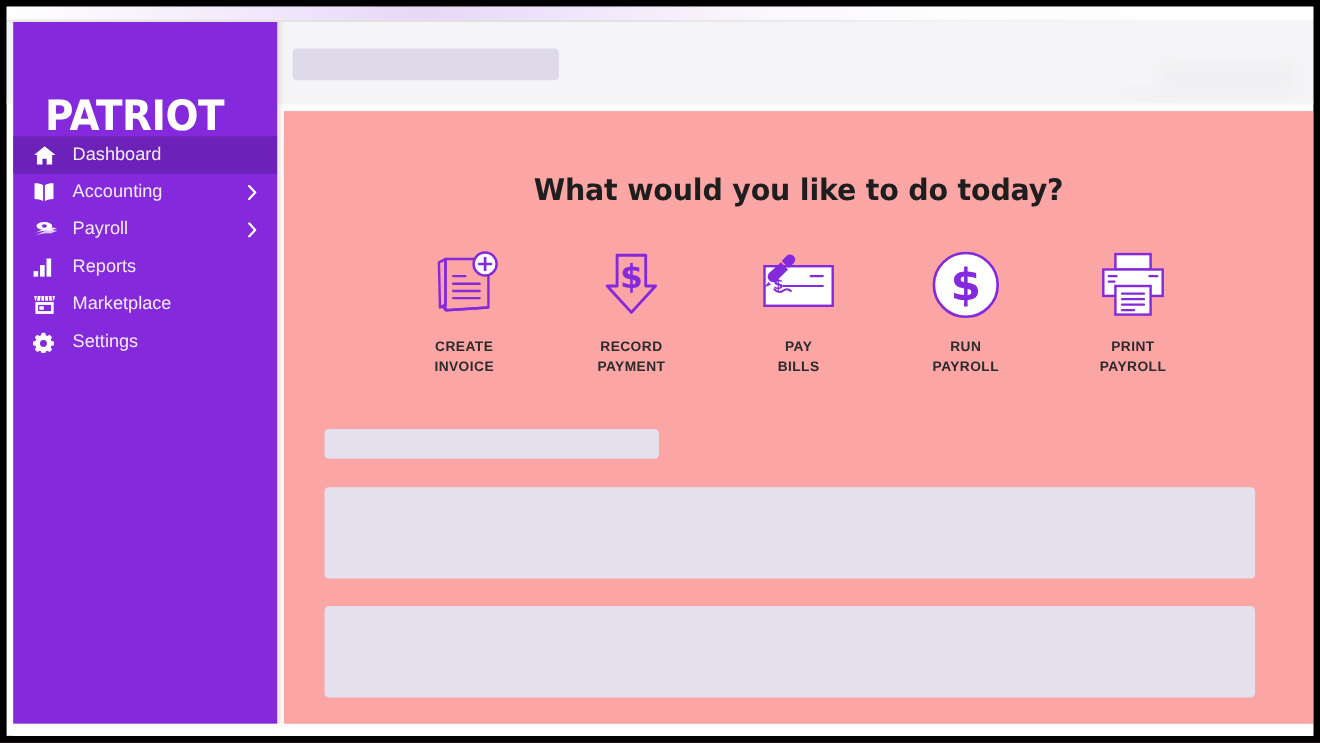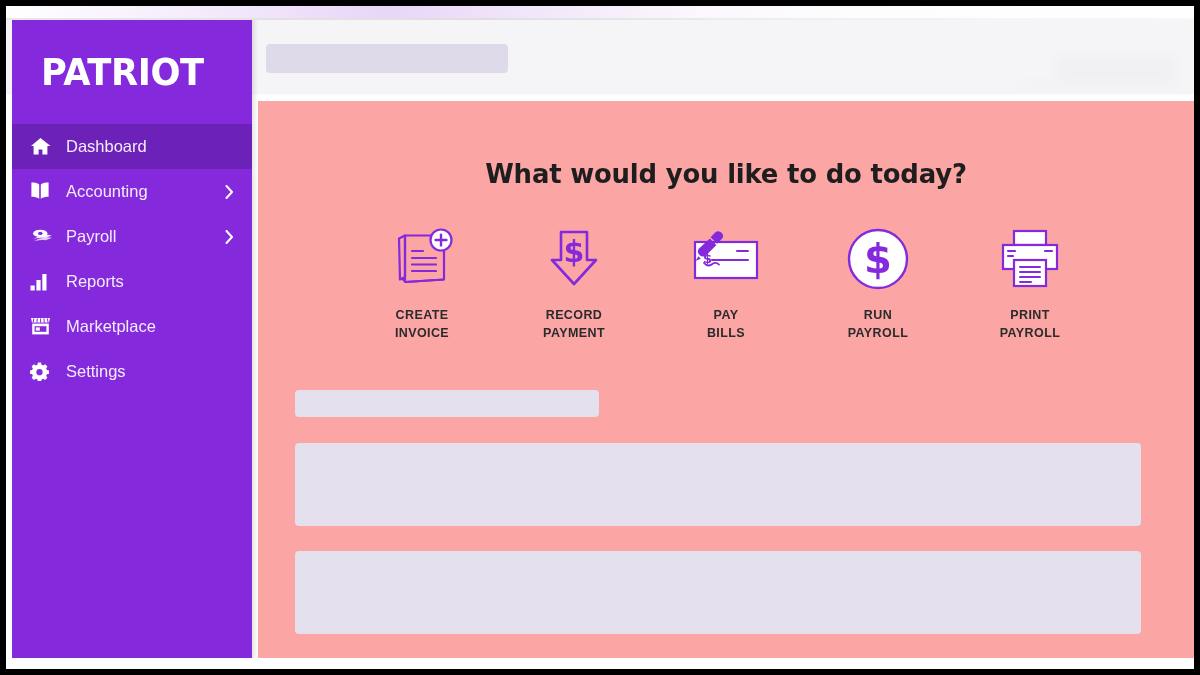--- a/index.html
+++ b/index.html
@@ -94,37 +94,37 @@
   #sidebar-shadow {
     position: absolute;
     left: 246px; top: 14px;
     width: 6px; height: 638px;
     background: linear-gradient(90deg, rgba(0,0,0,.10), rgba(0,0,0,0));
   }
 
   #logo-wrap {
     height: 104px;
     display: flex;
-    align-items: center;
+    align-items: flex-end;
     padding-left: 29px;
   }
   #logo {
     color: #ffffff;
     font-family: "DejaVu Sans", sans-serif;
     font-size: 38px;
     font-weight: bold;
     letter-spacing: -0.5px;
     line-height: 1;
     transform: scaleX(0.93);
     transform-origin: left center;
   }
 
   .nav-item {
     position: relative;
-    height: 45px;
+    height: 34px;
     display: flex;
     align-items: center;
     padding-left: 18px;
     color: #f4ecfb;
     font-size: 16.5px;
     cursor: pointer;
     user-select: none;
   }
   .nav-item.active {
     background: #6c21b8;

